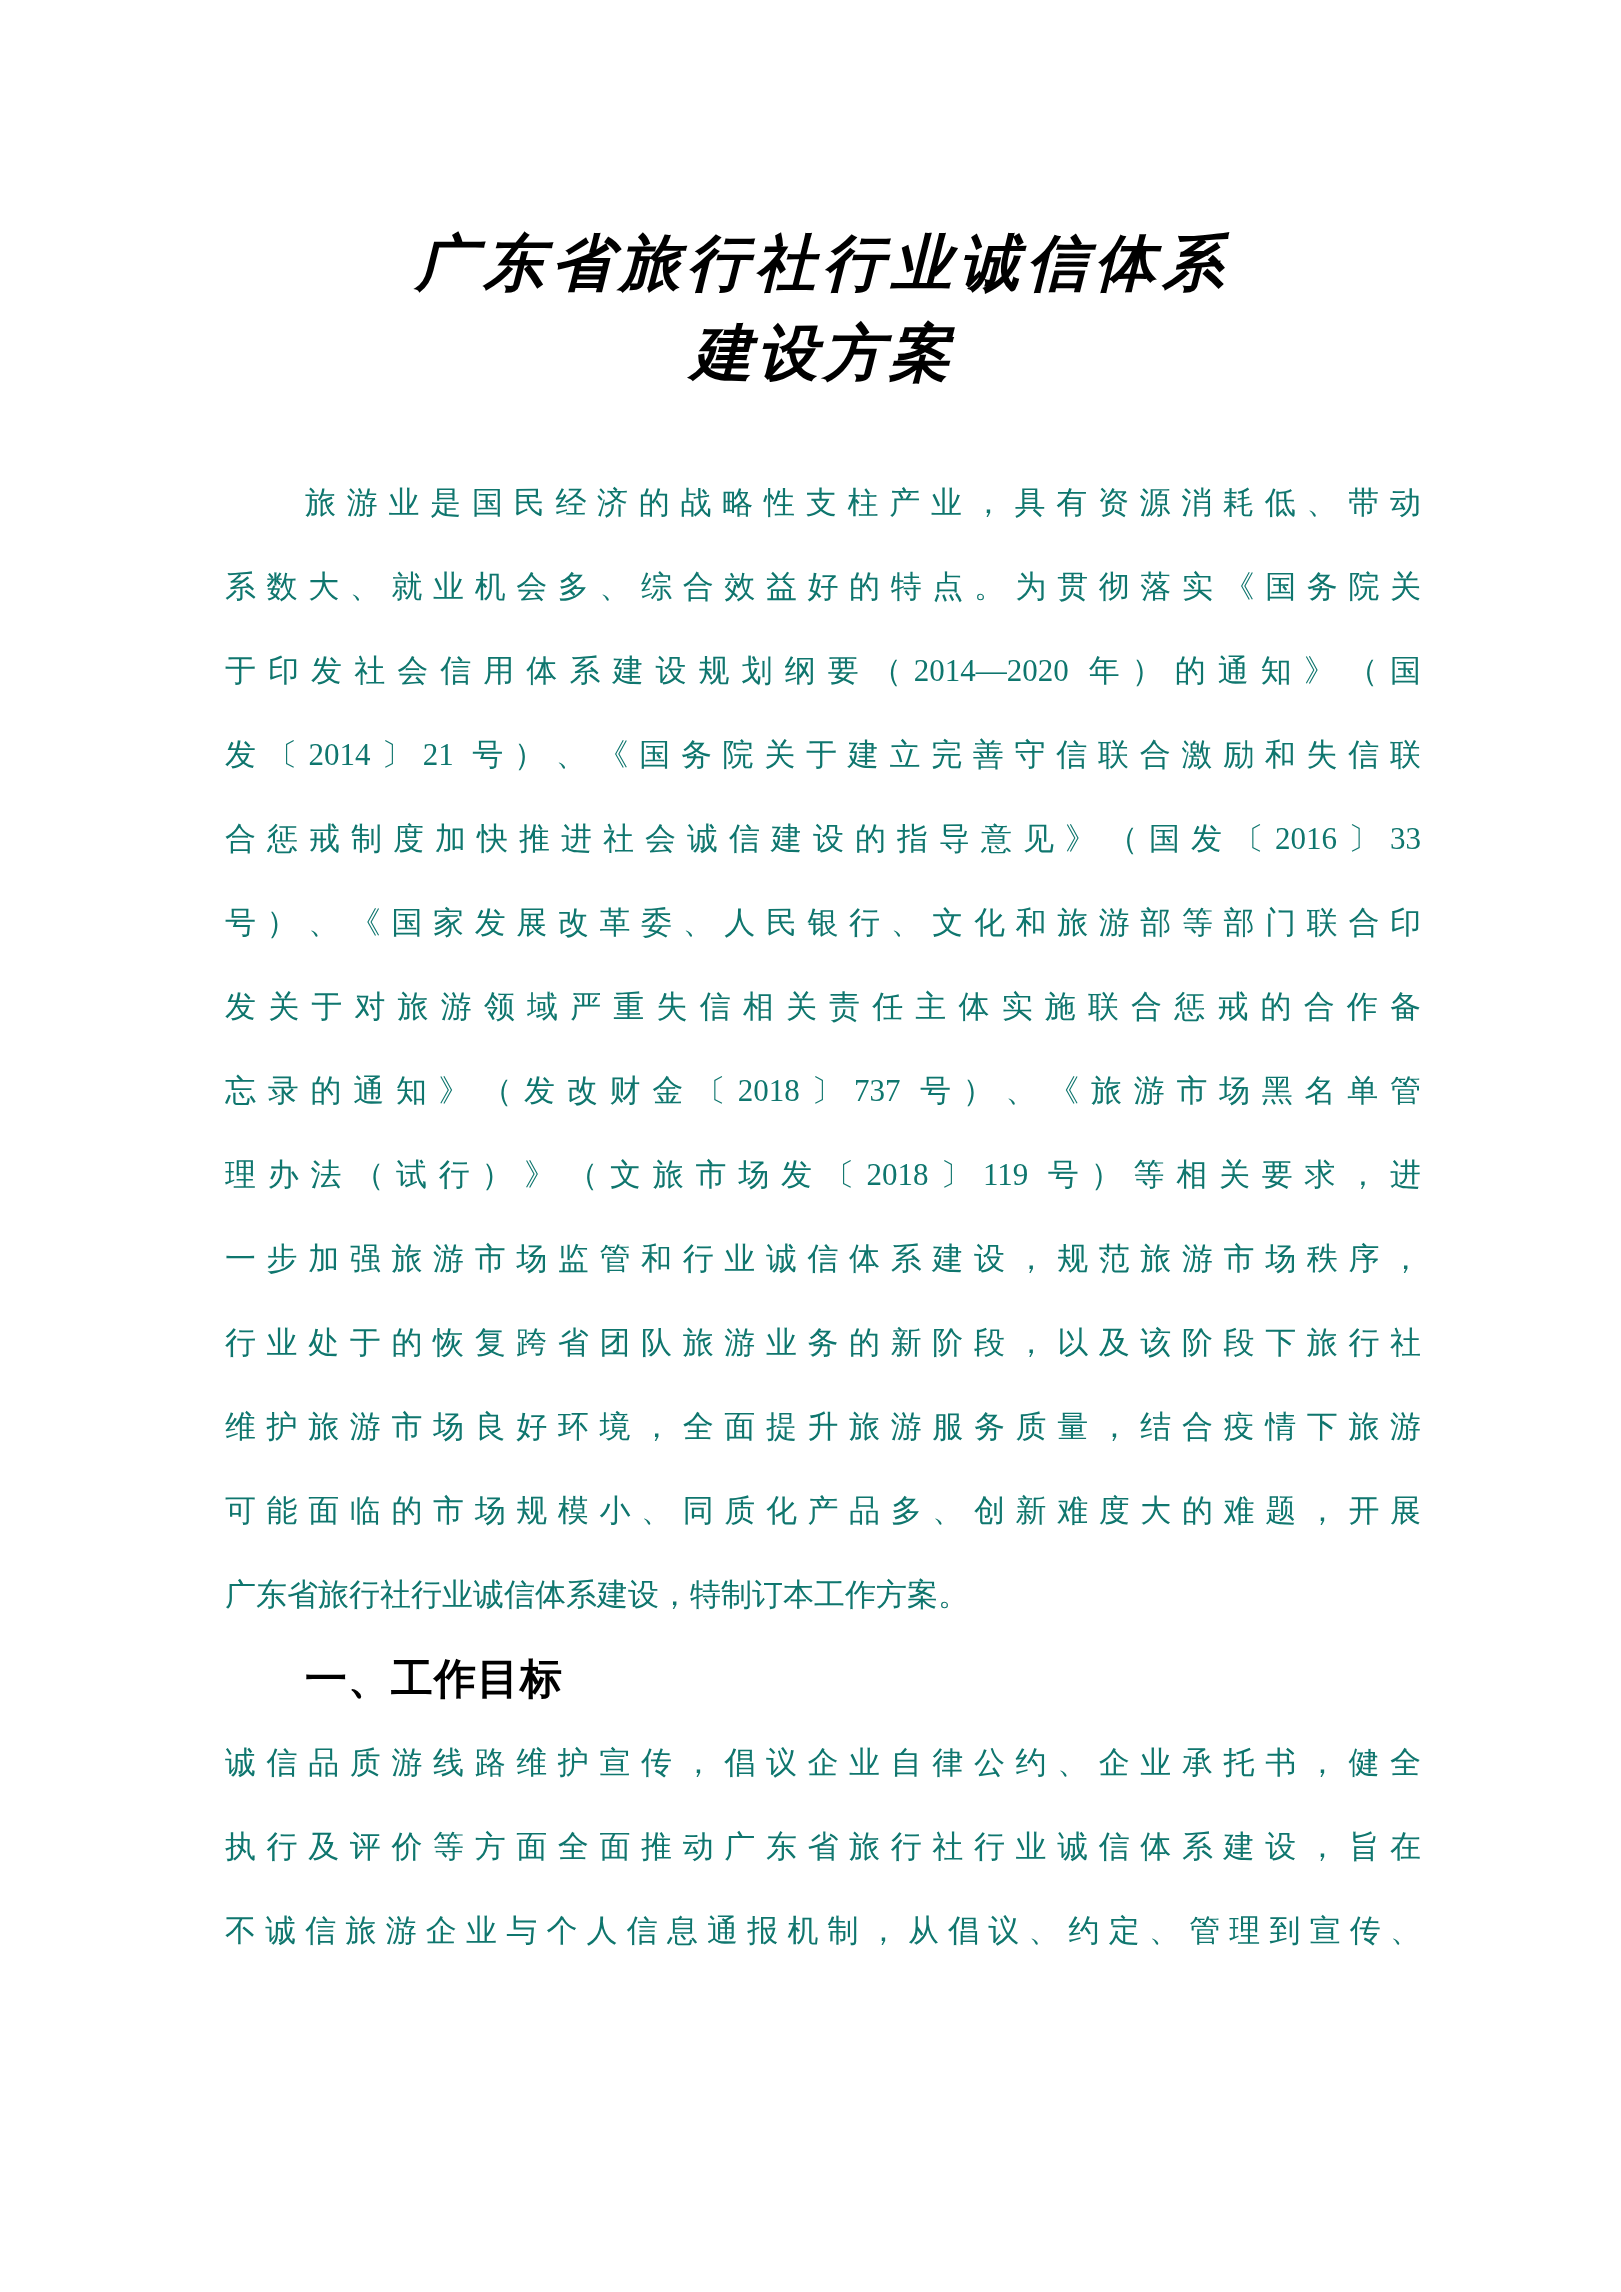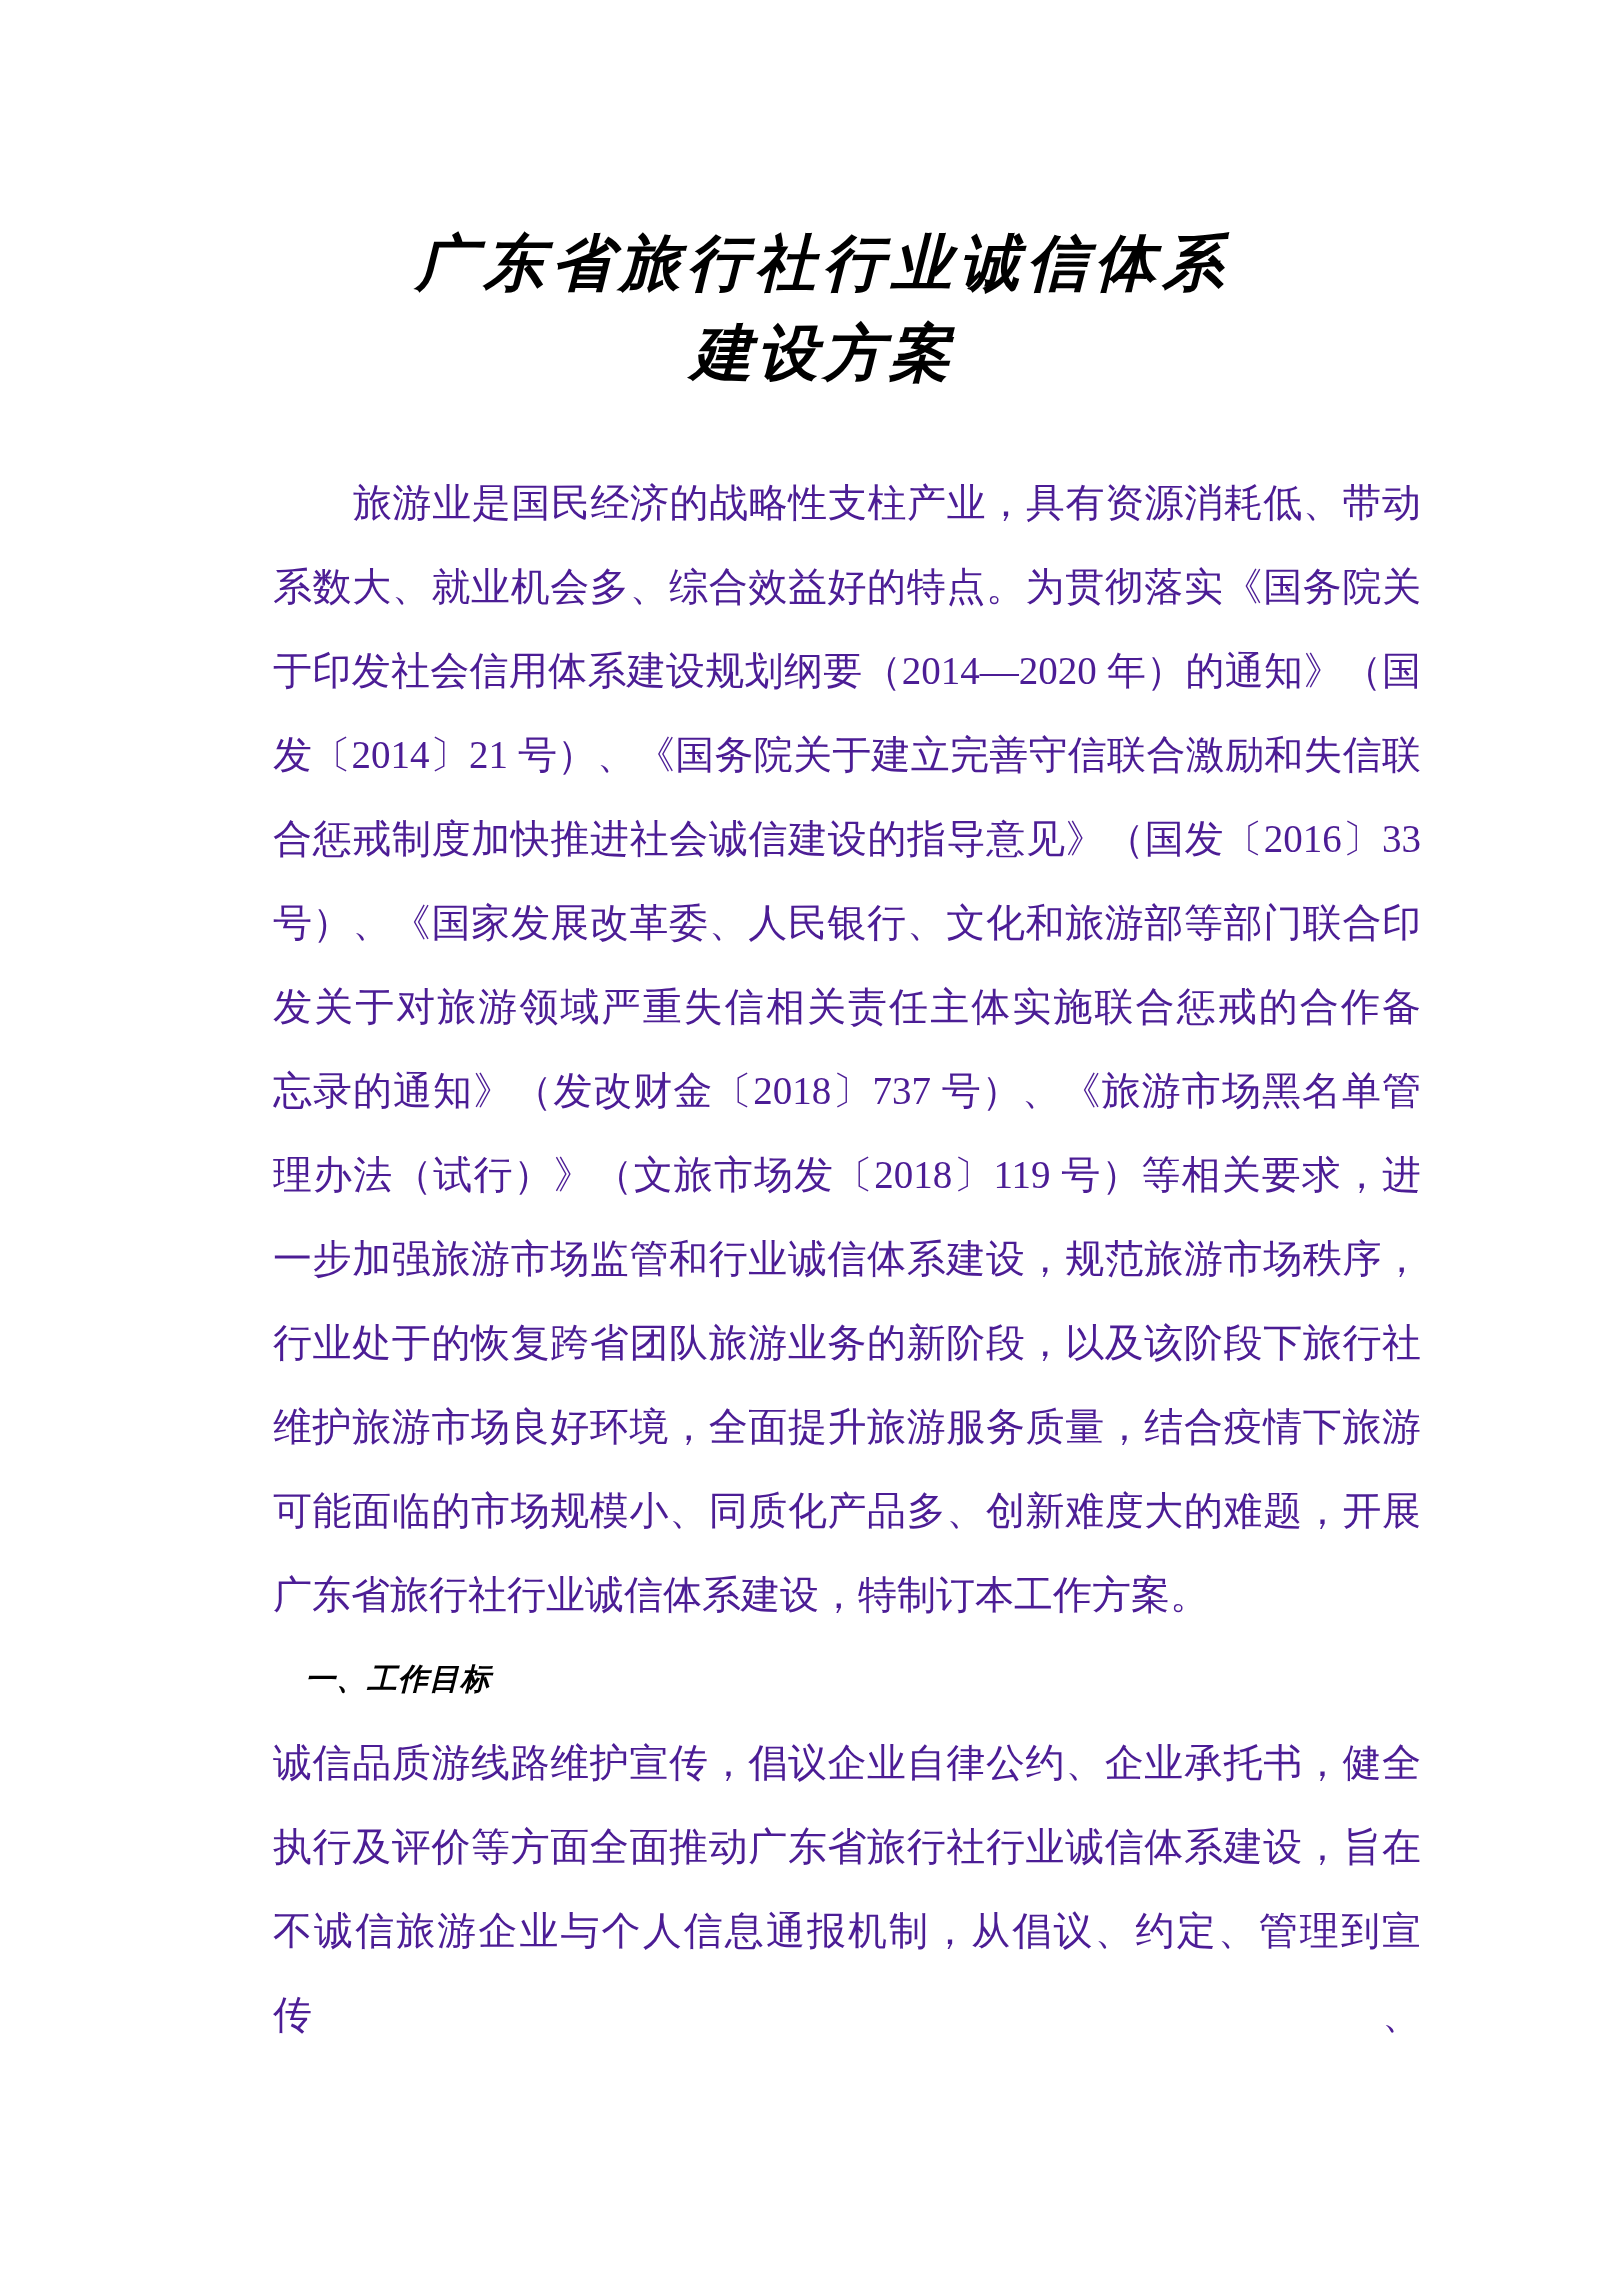--- a/index.html
+++ b/index.html
@@ -27,45 +27,43 @@
     font-size: 61px;
     line-height: 90px;
     letter-spacing: 6.9px;
   }
   .doc-title .title-line-2 {
     letter-spacing: 4.9px;
   }
 
   
   .para {
-    font-size: 39px;
+    font-size: 31px;
     line-height: 84px;
-    color: #4c1d95;
-    margin-left: 48px;
+    color: #0f766e;
   }
   .para-intro { margin-top: 63px; }
   .line {
     width: 100%;
     text-align: justify;
     text-align-last: justify;
     text-justify: inter-character;
     white-space: normal;
   }
   .line.indent { text-indent: 80px; }
   .line.flush  { text-align-last: left; }
 
   
   .heading {
     font-family: "Liberation Sans", "DejaVu Sans", sans-serif;
     font-weight: 700;
-    font-size: 30px;
+    font-size: 42px;
     line-height: 84px;
     padding-left: 80px;
     letter-spacing: 1px;
-    font-style: italic;
   }
 </style>
 </head>
 <body>
 
 <div class="page">
 
   <div class="doc-title">
     <div class="title-line title-line-1">广东省旅行社行业诚信体系</div>
     <div class="title-line title-line-2">建设方案</div>

